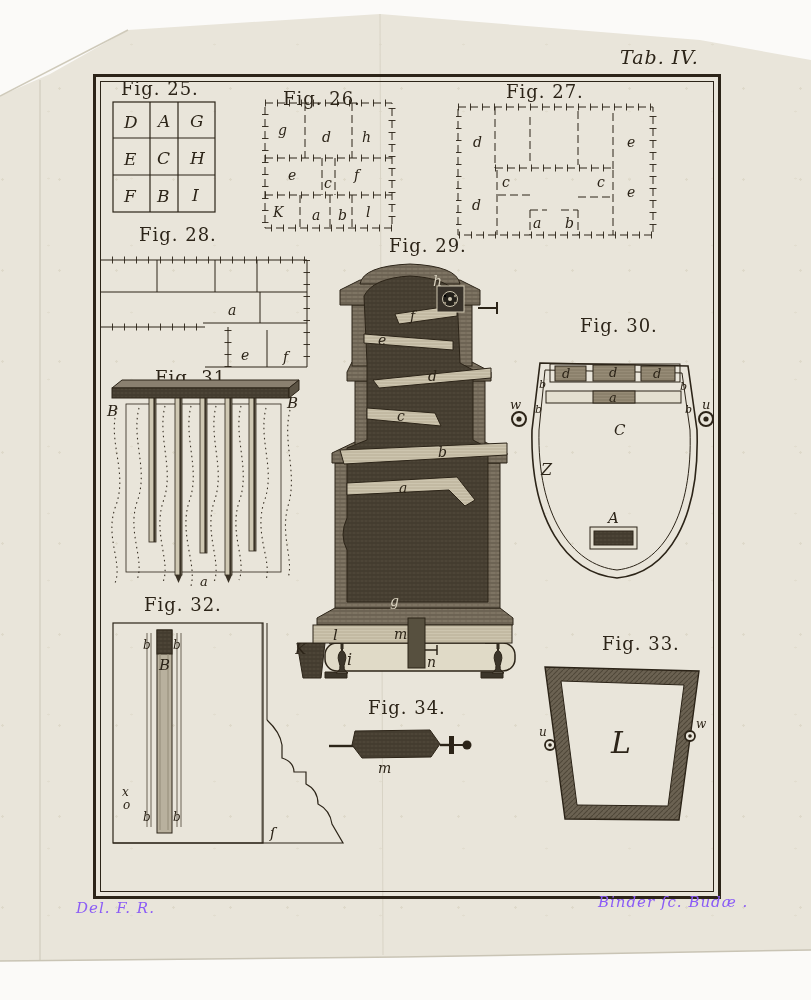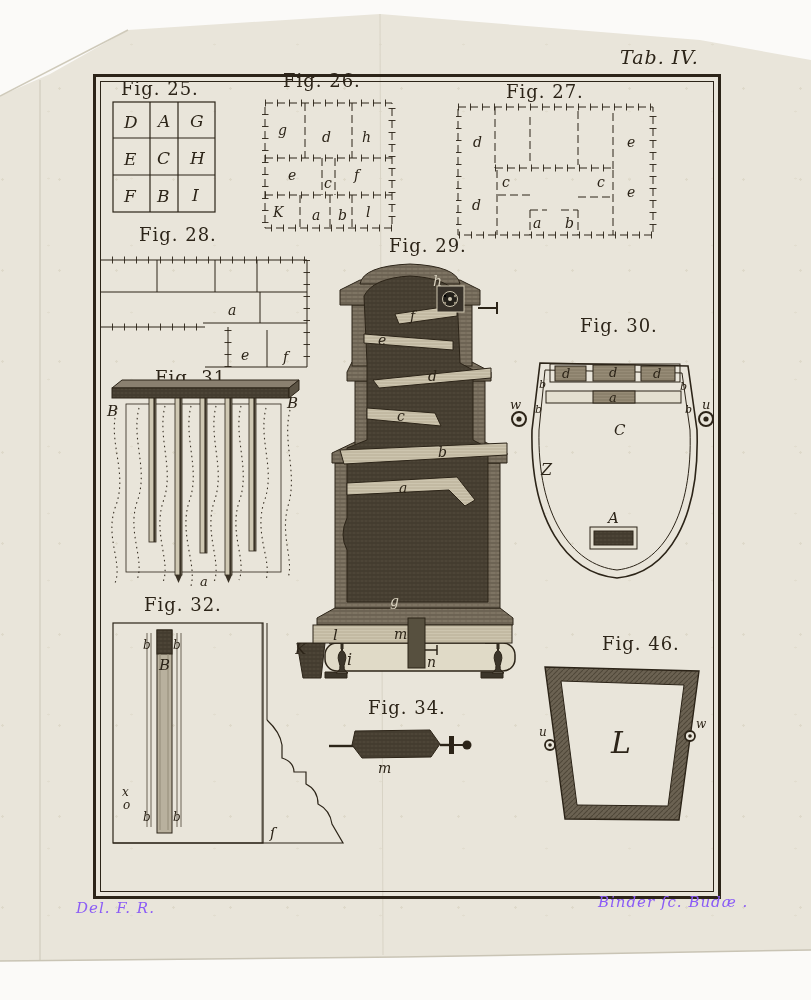--- a/index.html
+++ b/index.html
@@ -83,21 +83,21 @@
     <text x="79" y="29">G</text>
     <text x="13" y="67">E</text>
     <text x="46" y="66">C</text>
     <text x="79" y="66">H</text>
     <text x="13" y="104">F</text>
     <text x="46" y="104">B</text>
     <text x="81" y="103">I</text>
   </g>
 </svg>
 
-<div class="cap" style="left:283px;top:70px">Fig. 26.</div>
+<div class="cap" style="left:283px;top:88px">Fig. 26.</div>
 <svg class="fig" style="left:262px;top:98px" width="135" height="135" viewBox="0 0 135 135">
   <g stroke="#2c2418" fill="none">
     <g stroke-width="1" stroke-dasharray="8 4">
       <rect x="3" y="5" width="127" height="125"></rect>
       <line x1="43" y1="5" x2="43" y2="60"></line>
         <line x1="90" y1="5" x2="90" y2="60"></line>
       <line x1="3" y1="60" x2="130" y2="60"></line>
       <line x1="60" y1="60" x2="60" y2="97"></line>
         <line x1="73" y1="60" x2="73" y2="97"></line>
       <line x1="3" y1="97" x2="130" y2="97"></line>
@@ -375,21 +375,21 @@
     <text x="63" y="49">b</text>
     <text x="33" y="221">b</text>
     <text x="63" y="221">b</text>
     <text x="49" y="70" font-size="15">B</text>
     <text x="12" y="196">x</text>
     <text x="13" y="209">o</text>
     <text x="160" y="238" font-size="14">ſ</text>
   </g>
 </svg>
 
-<div class="cap" style="left:602px;top:633px">Fig. 46.</div>
+<div class="cap" style="left:602px;top:633px">Fig. 33.</div>
 <svg class="fig" style="left:538px;top:660px" width="175" height="168" viewBox="0 0 175 168">
   <polygon points="7,7 161,11 141,160 27,159" fill="url(#pFrame)" stroke="#2c2418" stroke-width="1.4"></polygon>
   <polygon points="23,21 146,25 130,146 39,145" fill="#e9e5da" stroke="#2c2418" stroke-width="1"></polygon>
   <g>
     <circle cx="12" cy="85" r="5" fill="#e9e5da" stroke="#2c2418" stroke-width="1.8"></circle>
     <circle cx="12" cy="85" r="1.8" fill="#2c2418"></circle>
   </g>
   <g>
     <circle cx="152" cy="76" r="5" fill="#e9e5da" stroke="#2c2418" stroke-width="1.8"></circle>
     <circle cx="152" cy="76" r="1.8" fill="#2c2418"></circle>

